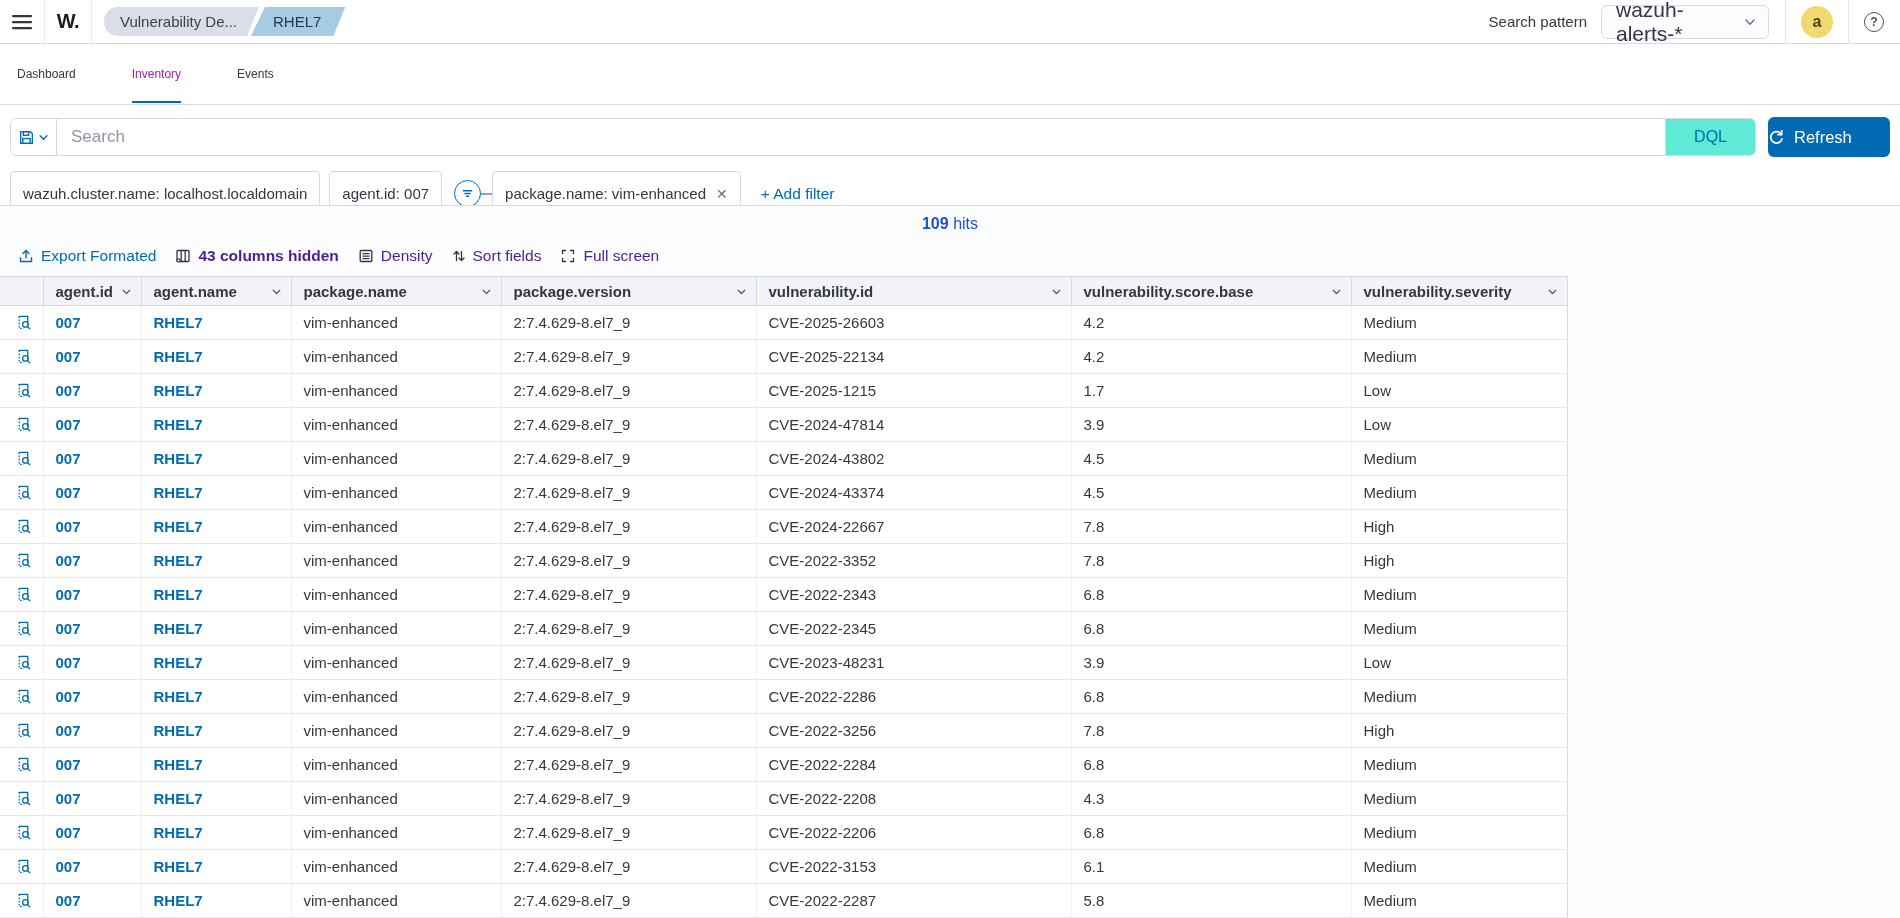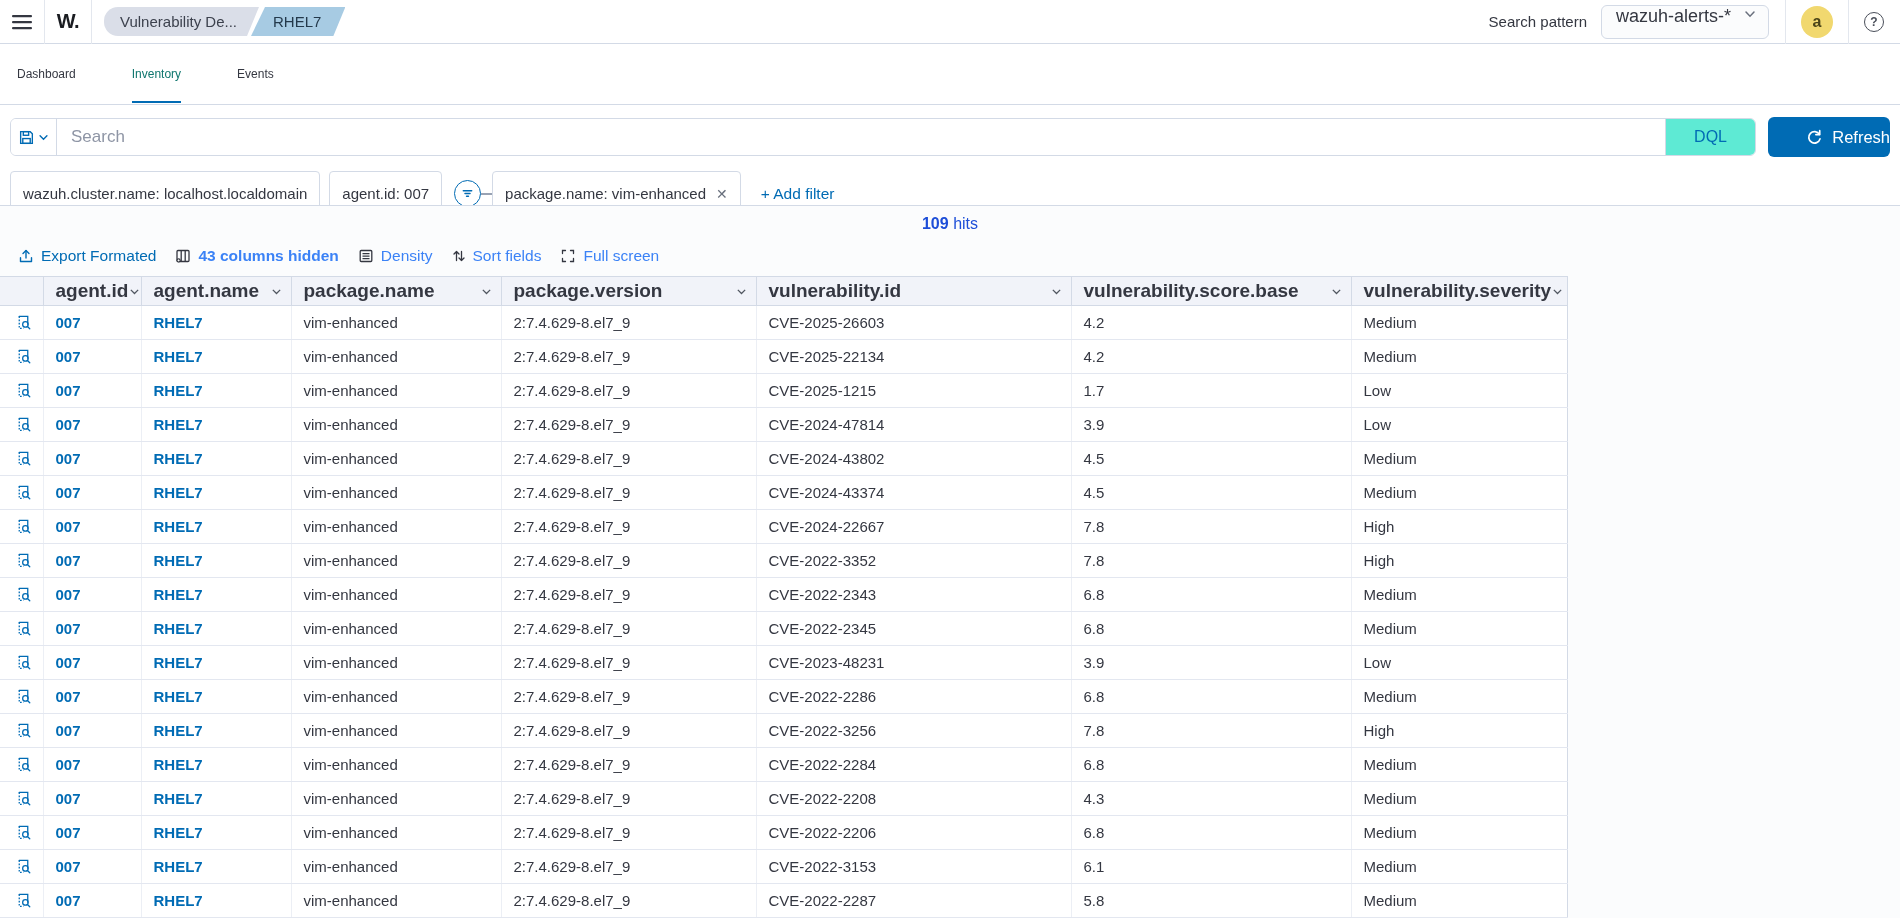--- a/index.html
+++ b/index.html
@@ -11,65 +11,65 @@
   .topbar-divider { width:1px; height:44px; background:#E3E7EE; flex:none; }
   #menu-btn { width:44px; height:44px; display:flex; align-items:center; justify-content:center; background:none; border:none; cursor:pointer; }
   #menu-btn svg { width:20px; height:16px; }
   #logo-box { width:46px; display:flex; align-items:center; justify-content:center; font-weight:700; font-size:20px; color:#1a1c21; letter-spacing:-0.5px; }
   .crumbs { display:flex; align-items:center; margin-left:12px; }
   .crumb { height:29px; line-height:29px; font-size:15px; padding:0 22px 0 16px; white-space:nowrap; }
   .crumb-1 { background:#DADEE8; color:#3c414d; border-radius:14px 0 0 14px; clip-path:polygon(0 0,100% 0,calc(100% - 12px) 100%,0 100%); }
   .crumb-2 { background:#A7CBE3; color:#23394b; font-weight:500; margin-left:-8px; padding:0 24px 0 22px; clip-path:polygon(14px 0,100% 0,calc(100% - 12px) 100%,0 100%); }
   #topbar .spacer { flex:1; }
   #index-pattern-label { font-size:15px; color:#343741; margin-right:14px; }
-  #index-pattern-select { width:168px; height:34px; background:#FBFCFD; border:1px solid #D3DAE6; border-radius:6px; display:flex; padding:0 10px 0 14px; font-size:18px; color:#343741; cursor:pointer; margin-right:16px; }
+  #index-pattern-select { width:168px; height:34px; background:#FBFCFD; border:1px solid #D3DAE6; border-radius:6px; display:flex; align-items:center; padding:0 10px 0 14px; font-size:21px; color:#343741; cursor:pointer; margin-right:16px; }
   #index-pattern-select span { flex:1; }
   #avatar { width:32px; height:32px; border-radius:50%; background:#F1D86F; color:#4a4418; font-size:16px; font-weight:600; display:flex; align-items:center; justify-content:center; margin:0 15px; cursor:pointer; }
   #help-btn { width:20px; height:20px; border:1.4px solid #4a4f5a; border-radius:50%; background:none; color:#4a4f5a; font-size:12px; font-weight:700; display:flex; align-items:center; justify-content:center; margin:0 16px 0 15px; cursor:pointer; }
 
   
   #tabbar { height:61px; display:flex; align-items:center; border-bottom:1px solid #D3DAE6; padding-left:17px; position:relative; background:#fff; }
   .tab { font-size:12px; color:#343741; background:none; border:none; cursor:pointer; margin-right:56px; height:61px; position:relative; font-family:inherit; }
-  .tab.active { color:#0f766e; font-weight:500; }
+  .tab.active { color:#a21caf; font-weight:500; }
   .tab.active::after { content:""; position:absolute; left:0; right:0; bottom:2px; height:2px; background:#006BB4; }
   #agent-pill { position:absolute; right:0; top:9px; height:43px; width:163px; background:#DCEAF5; border-radius:4px 0 0 4px; display:flex; align-items:center; padding:0 12px 0 12px; color:#006BB4; cursor:pointer; }
   #agent-pill .label { font-size:16.5px; font-weight:600; margin-left:8px; }
   #agent-pill svg { color:#006BB4; }
   #pin-btn { margin-left:auto; background:none; border:none; cursor:pointer; padding:0; display:flex; }
 
   
   #searchrow { display:flex; align-items:center; margin:12px 10px 0 10px; gap:12px; }
   #search-group { flex:1; height:38px; background:#fff; border:1px solid #D3DAE6; border-radius:6px; display:flex; align-items:center; overflow:hidden; }
   #saved-query-btn { width:46px; height:100%; border:none; border-right:1px solid #D3DAE6; background:#fff; display:flex; align-items:center; justify-content:center; gap:3px; color:#006BB4; cursor:pointer; }
   #search-input { flex:1; border:none; outline:none; height:100%; padding:0 14px; font-size:17px; font-family:inherit; color:#343741; background:transparent; }
   #search-input::placeholder { color:#8e95a5; }
   #dql-btn { height:100%; border:none; border-left:1px solid #D3DAE6; background:#5eead4; color:#006BB4; font-size:16px; padding:0 28px; cursor:pointer; font-family:inherit; }
-  #refresh-btn { width:122px; height:40px; background:#006BB4; color:#fff; border:none; border-radius:6px; font-size:16.5px; font-weight:500; display:flex; align-items:center; justify-content:flex-end; gap:9px; cursor:pointer; font-family:inherit; flex:none; }
+  #refresh-btn { width:122px; height:40px; background:#006BB4; color:#fff; border:none; border-radius:6px; font-size:16.5px; font-weight:500; display:flex; align-items:center; justify-content:flex-start; gap:9px; cursor:pointer; font-family:inherit; flex:none; }
 
   
   #filterrow { display:flex; align-items:center; margin:14px 10px 0 10px; }
   .filter-pill { height:45px; background:#fff; border:1px solid #D3DAE6; border-radius:4px; display:flex; align-items:center; padding:0 12px; font-size:15px; color:#343741; cursor:pointer; white-space:nowrap; }
   .filter-pill + .filter-pill { margin-left:9px; }
   .pill-close { background:none; border:none; color:#69707D; font-size:14px; margin-left:10px; cursor:pointer; padding:0; line-height:1; }
   #filter-group-icon { width:27px; height:27px; border-radius:50%; border:1.6px solid #006BB4; display:flex; align-items:center; justify-content:center; margin:0 0 0 12px; background:#fff; cursor:pointer; flex:none; }
   .connector { width:11px; height:2px; background:#98A2B3; flex:none; }
   #add-filter-btn { background:none; border:none; color:#006BB4; font-size:15.5px; margin-left:20px; cursor:pointer; font-family:inherit; }
 
   
   #panel { position:absolute; top:205px; left:0; right:0; bottom:0; background:#FBFCFD; border-top:1px solid #D3DAE6; }
   #hits-row { text-align:center; padding-top:9px; font-size:16px; color:#1d4ed8; }
   #hits-row .count { font-weight:700; }
   #grid-toolbar { display:flex; align-items:center; gap:19px; padding:10px 0 0 18px; height:36px; }
-  .toolbar-btn { display:flex; align-items:center; gap:7px; background:none; border:none; font-size:15.5px; color:#3b82f6; cursor:pointer; font-family:inherit; }
+  .toolbar-btn { display:flex; align-items:center; gap:7px; background:none; border:none; font-size:15.5px; color:#4c1d95; cursor:pointer; font-family:inherit; }
   .toolbar-btn.primary { color:#006BB4; }
   .toolbar-btn.bold { font-weight:700; }
 
   
   #vuln-table { border-collapse:collapse; table-layout:fixed; width:1567px; margin-top:7px; background:#fff; border-right:1px solid #D3DAE6; }
-  #vuln-table thead th { height:29px; background:#F1F3F9; border-top:1px solid #D3DAE6; border-bottom:1px solid #D3DAE6; border-right:1px solid #D3DAE6; font-size:19px; font-weight:700; color:#343741; text-align:center; padding:0 8px 0 12px; cursor:pointer; }
+  #vuln-table thead th { height:29px; background:#F1F3F9; border-top:1px solid #D3DAE6; border-bottom:1px solid #D3DAE6; border-right:1px solid #D3DAE6; font-size:15px; font-weight:700; color:#343741; text-align:center; padding:0 8px 0 12px; cursor:pointer; }
   #vuln-table thead th:last-child { border-right:none; }
   .th-inner { display:flex; align-items:center; justify-content:space-between; }
   .th-inner .chev { color:#515761; }
   #vuln-table tbody td { height:34px; border-bottom:1px solid #E3E7F0; border-right:1px solid #ECEFF5; font-size:15px; color:#343741; padding:0 8px 0 12px; white-space:nowrap; overflow:hidden; background:#fff; }
   #vuln-table tbody td:last-child { border-right:none; }
   td.icon-cell { text-align:center; padding:0; }
   .inspect-btn { background:none; border:none; cursor:pointer; padding:2px 0 0 0; }
   .cell-link { color:#006BB4; font-weight:600; cursor:pointer; }
 </style>
 </head>

